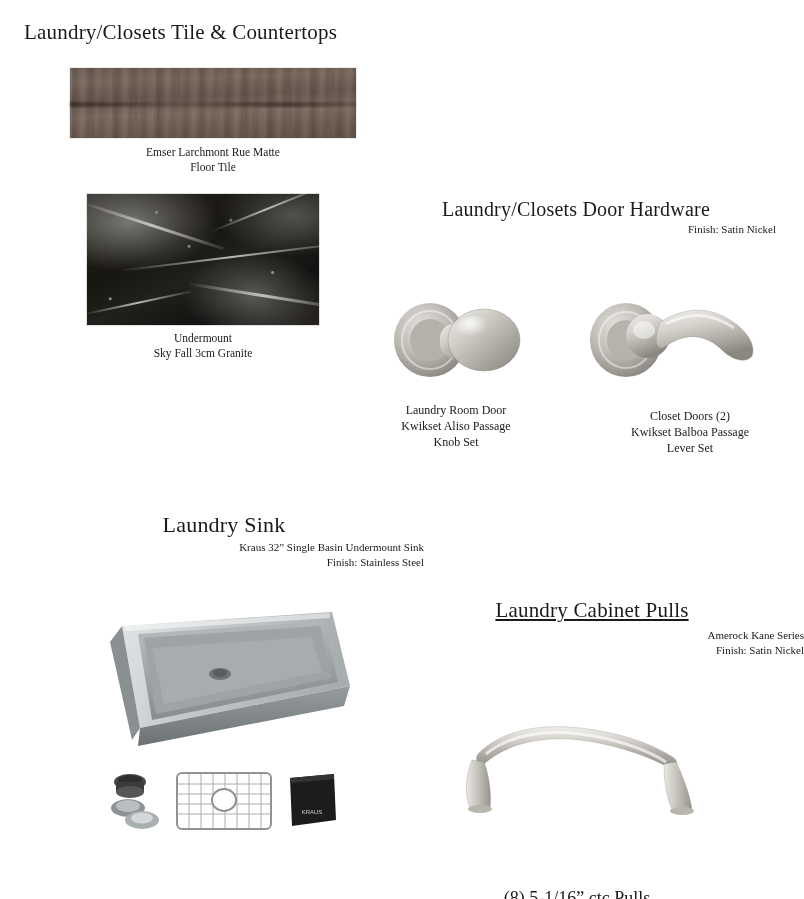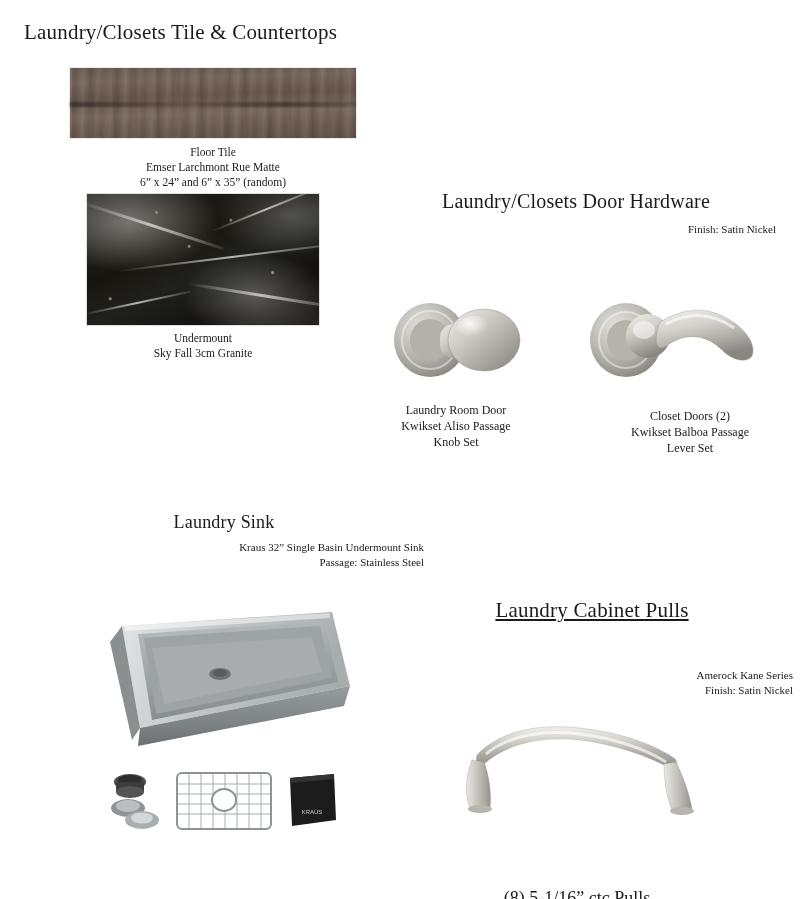--- a/index.html
+++ b/index.html
@@ -115,41 +115,40 @@
 </style>
 </head>
 <body>
 
 <div class="abs page-heading" style="left:24px; top:20px;text-align:center;">Laundry/Closets Tile &amp; Countertops</div>
 
 <div class="abs" style="left:70px; top:68px;">
   <div class="tile-swatch"></div>
 </div>
 <div class="abs caption" style="left:70px; top:145px; width:286px;">
+  <div>Emser Larchmont Rue Matte</div>
   <div>Floor Tile</div>
-  <div>Emser Larchmont Rue Matte</div>
-  <div>6” x 24” and 6” x 35” (random)</div>
 </div>
 
 <div class="abs" style="left:87px; top:194px;">
   <div class="granite-swatch">
     <div class="vein v1"></div>
     <div class="vein v2"></div>
     <div class="vein v3"></div>
     <div class="vein v4"></div>
     <div class="vein v5"></div>
     <div class="sparkle"></div>
   </div>
 </div>
 <div class="abs caption" style="left:87px; top:331px; width:232px;">
   <div>Undermount</div>
   <div>Sky Fall 3cm Granite</div>
 </div>
 
-<div class="abs section-heading" style="left:376px; top:190px; width:400px;">Laundry/Closets Door Hardware</div>
+<div class="abs section-heading" style="left:376px; top:198px; width:400px;">Laundry/Closets Door Hardware</div>
 <div class="abs section-sub" style="left:376px; top:222px; width:400px;">Finish: Satin Nickel</div>
 
 <div class="abs" style="left:388px; top:272px;">
   <svg width="136" height="130" viewBox="0 0 136 130">
     <defs>
       <radialGradient id="rosetteG" cx="38%" cy="32%" r="70%">
         <stop offset="0%" stop-color="#e4e2dd"></stop>
         <stop offset="55%" stop-color="#bcb9b3"></stop>
         <stop offset="100%" stop-color="#8e8b85"></stop>
       </radialGradient>
@@ -207,24 +206,24 @@
     <path d="M74 50 C 104 32, 128 36, 150 52 C 162 61, 170 74, 166 84 C 160 92, 146 88, 136 78 C 120 62, 100 60, 80 74 C 72 80, 66 72, 74 50 Z" fill="url(#leverG)" stroke="#8c8983" stroke-opacity="0.35"></path>
     <path d="M80 52 C 106 38, 128 42, 148 56" fill="none" stroke="#ffffff" stroke-opacity="0.6" stroke-width="3"></path>
   </svg>
 </div>
 <div class="abs caption-lg" style="left:602px; top:402px; width:176px;margin-top:6px;">
   <div>Closet Doors (2)</div>
   <div>Kwikset Balboa Passage</div>
   <div>Lever Set</div>
 </div>
 
-<div class="abs section-heading" style="left:24px; top:512px; width:400px; font-size:18px;">Laundry Sink</div>
+<div class="abs section-heading" style="left:24px; top:512px; width:400px; font-size:22px;">Laundry Sink</div>
 <div class="abs section-sub" style="left:24px; top:540px; width:400px;">
   <div>Kraus 32” Single Basin Undermount Sink</div>
-  <div>Passage: Stainless Steel</div>
+  <div>Finish: Stainless Steel</div>
 </div>
 
 <div class="abs" style="left:92px; top:608px;">
   <svg width="262" height="145" viewBox="0 0 262 145">
     <defs>
       <linearGradient id="rimTop" x1="0" y1="0" x2="1" y2="0.2">
         <stop offset="0%" stop-color="#e2e5e6"></stop>
         <stop offset="45%" stop-color="#c3c7c9"></stop>
         <stop offset="100%" stop-color="#a7acae"></stop>
       </linearGradient>
@@ -292,21 +291,21 @@
 
 <div class="abs" style="left:286px; top:772px;">
   <svg width="52" height="56" viewBox="0 0 52 56">
     <polygon points="4,6 48,2 50,48 6,54" fill="#1c1c1c"></polygon>
     <polygon points="4,6 48,2 48,7 4,11" fill="#333"></polygon>
     <text x="26" y="42" font-family="Liberation Sans, sans-serif" font-size="6" fill="#cfcfcf" text-anchor="middle">KRAUS</text>
   </svg>
 </div>
 
 <div class="abs section-heading" style="left:392px; top:598px; width:400px; font-size:21px;text-decoration:underline;">Laundry Cabinet Pulls</div>
-<div class="abs section-sub" style="left:393px; top:628px; width:400px;margin-top:40px;">
+<div class="abs section-sub" style="left:404px; top:628px; width:400px;">
   <div>Amerock Kane Series</div>
   <div>Finish: Satin Nickel</div>
 </div>
 
 <div class="abs" style="left:452px; top:712px;">
   <svg width="250" height="120" viewBox="0 0 250 120">
     <defs>
       <linearGradient id="pullG" x1="0" y1="0" x2="0" y2="1">
         <stop offset="0%" stop-color="#f0efec"></stop>
         <stop offset="30%" stop-color="#d6d3cd"></stop>

